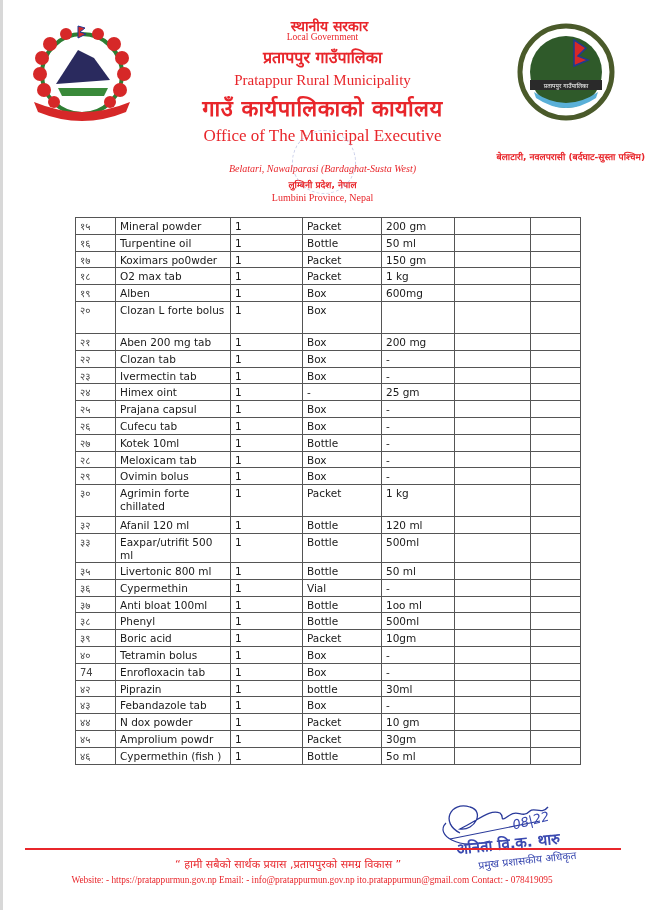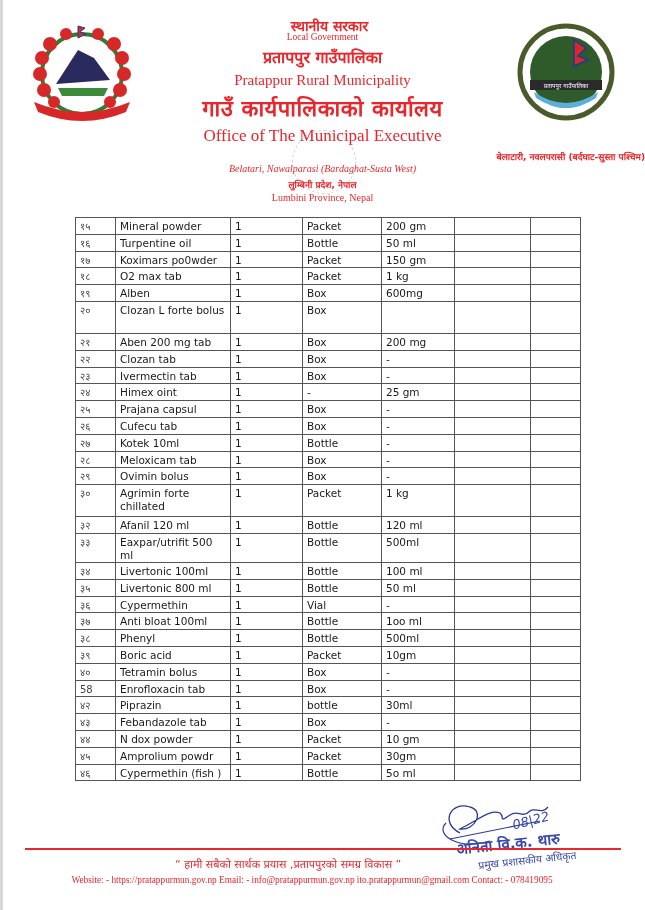--- a/index.html
+++ b/index.html
@@ -260,29 +260,20 @@
       <tr>
         <td class="c0">३३</td>
         <td class="c1">Eaxpar/utrifit 500 ml</td>
         <td class="c2">1</td>
         <td class="c3">Bottle</td>
         <td class="c4">500ml</td>
         <td class="c5"></td>
         <td class="c6"></td>
       </tr>
       <tr>
-        <td class="c0">३४</td>
-        <td class="c1">Livertonic 100ml</td>
-        <td class="c2">1</td>
-        <td class="c3">Bottle</td>
-        <td class="c4">100 ml</td>
-        <td class="c5"></td>
-        <td class="c6"></td>
-      </tr>
-      <tr>
         <td class="c0">३५</td>
         <td class="c1">Livertonic 800 ml</td>
         <td class="c2">1</td>
         <td class="c3">Bottle</td>
         <td class="c4">50 ml</td>
         <td class="c5"></td>
         <td class="c6"></td>
       </tr>
       <tr>
         <td class="c0">३६</td>
@@ -323,21 +314,21 @@
       <tr>
         <td class="c0">४०</td>
         <td class="c1">Tetramin bolus</td>
         <td class="c2">1</td>
         <td class="c3">Box</td>
         <td class="c4">-</td>
         <td class="c5"></td>
         <td class="c6"></td>
       </tr>
       <tr>
-        <td class="c0">58</td>
+        <td class="c0">74</td>
         <td class="c1">Enrofloxacin tab</td>
         <td class="c2">1</td>
         <td class="c3">Box</td>
         <td class="c4">-</td>
         <td class="c5"></td>
         <td class="c6"></td>
       </tr>
       <tr>
         <td class="c0">४२</td>
         <td class="c1">Piprazin</td>

